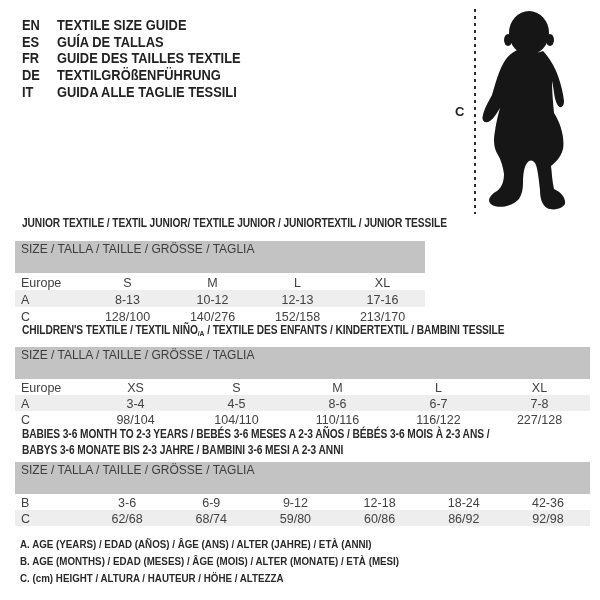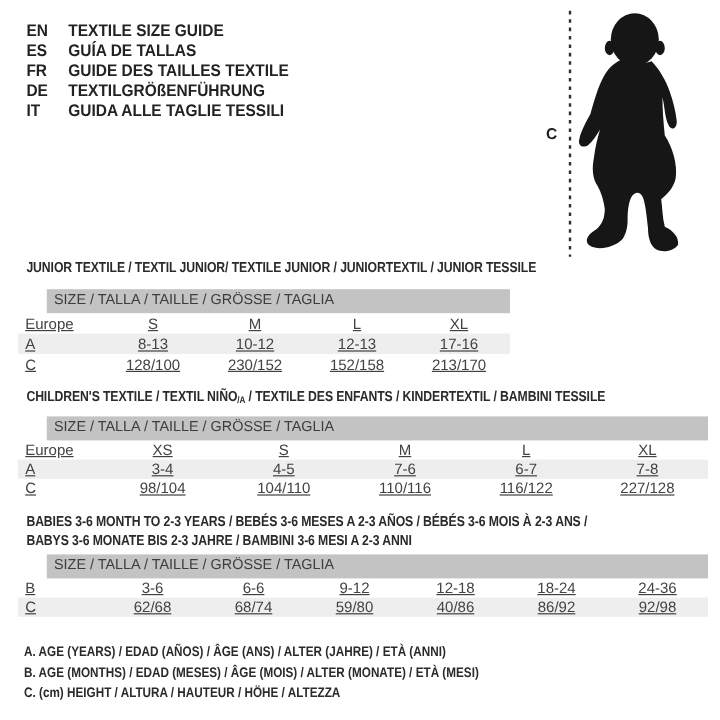--- a/index.html
+++ b/index.html
@@ -20,24 +20,24 @@
   #figure-svg{left:440px;top:0;}
   #figure-c-label{left:455px;top:104px;font-weight:bold;font-size:13px;color:#222;}
 
   
   .section-title{font-weight:bold;font-size:12px;color:#2a2a2a;letter-spacing:-0.1px;line-height:15.5px;}
   .sub{font-size:8px;vertical-align:-2px;}
 
   
   .size-table{background:#ffffff;}
   .size-table .thead{
-    background:#c3c3c3;height:20px;line-height:16px;
-    font-size:12px;color:#3d3d3d;padding-left:6px;white-space:nowrap;margin-left:24px;
+    background:#c3c3c3;height:32px;line-height:16px;
+    font-size:12px;color:#3d3d3d;padding-left:6px;white-space:nowrap;
   }
-  .size-table .trow{display:flex;font-size:12.5px;color:#424242;align-items:center;text-decoration:underline;}
+  .size-table .trow{display:flex;font-size:12.5px;color:#424242;align-items:flex-end;}
   .size-table .trow.shaded{background:#eeeeee;}
   .size-table .lbl{flex:0 0 64px;padding-left:6px;text-align:left;}
   .size-table .cell{flex:1;text-align:center;}
 
   
   #legend{left:20px;top:536px;font-weight:bold;font-size:11.5px;line-height:16.8px;color:#2a2a2a;}
 </style>
 </head>
 <body>
 
@@ -103,21 +103,21 @@
     <div class="trow shaded" style="height: 17px;">
       <div class="lbl">A</div>
       <div class="cell">8-13</div>
       <div class="cell">10-12</div>
       <div class="cell">12-13</div>
       <div class="cell">17-16</div>
     </div>
     <div class="trow" style="height: 17px;">
       <div class="lbl">C</div>
       <div class="cell">128/100</div>
-      <div class="cell">230/152</div>
+      <div class="cell">140/276</div>
       <div class="cell">152/158</div>
       <div class="cell">213/170</div>
     </div>
   </div>
 
 <div class="abs section-title cond85" style="left:22px;top:323px">
   <span>CHILDREN'S TEXTILE / TEXTIL NIÑO</span><span class="sub">/A</span><span> / TEXTILE DES ENFANTS / KINDERTEXTIL / BAMBINI TESSILE</span>
 </div>
 <div class="abs size-table" style="left:15px;top:347px;width:575px">
     <div class="thead">SIZE / TALLA / TAILLE / GRÖSSE / TAGLIA</div>
@@ -126,21 +126,21 @@
       <div class="cell">XS</div>
       <div class="cell">S</div>
       <div class="cell">M</div>
       <div class="cell">L</div>
       <div class="cell">XL</div>
     </div>
     <div class="trow shaded" style="height: 16px;">
       <div class="lbl">A</div>
       <div class="cell">3-4</div>
       <div class="cell">4-5</div>
-      <div class="cell">7-6</div>
+      <div class="cell">8-6</div>
       <div class="cell">6-7</div>
       <div class="cell">7-8</div>
     </div>
     <div class="trow" style="height: 16px;">
       <div class="lbl">C</div>
       <div class="cell">98/104</div>
       <div class="cell">104/110</div>
       <div class="cell">110/116</div>
       <div class="cell">116/122</div>
       <div class="cell">227/128</div>
@@ -149,32 +149,32 @@
 
 <div class="abs section-title cond85" style="left:22px;top:427px">
   <div>BABIES 3-6 MONTH TO 2-3 YEARS / BEBÉS 3-6 MESES A 2-3 AÑOS / BÉBÉS 3-6 MOIS À 2-3 ANS /</div>
   <div>BABYS 3-6 MONATE BIS 2-3 JAHRE / BAMBINI 3-6 MESI A 2-3 ANNI</div>
 </div>
 <div class="abs size-table" style="left:15px;top:462px;width:575px">
     <div class="thead">SIZE / TALLA / TAILLE / GRÖSSE / TAGLIA</div>
     <div class="trow" style="height: 16px;">
       <div class="lbl">B</div>
       <div class="cell">3-6</div>
-      <div class="cell">6-6</div>
+      <div class="cell">6-9</div>
       <div class="cell">9-12</div>
       <div class="cell">12-18</div>
       <div class="cell">18-24</div>
-      <div class="cell">24-36</div>
+      <div class="cell">42-36</div>
     </div>
     <div class="trow shaded" style="height: 16px;">
       <div class="lbl">C</div>
       <div class="cell">62/68</div>
       <div class="cell">68/74</div>
       <div class="cell">59/80</div>
-      <div class="cell">40/86</div>
+      <div class="cell">60/86</div>
       <div class="cell">86/92</div>
       <div class="cell">92/98</div>
     </div>
   </div>
 
 <div id="legend" class="abs cond85">
     <div class="legend-line">A. AGE (YEARS) / EDAD (AÑOS) / ÂGE (ANS) / ALTER (JAHRE) / ETÀ (ANNI)</div>
     <div class="legend-line">B. AGE (MONTHS) / EDAD (MESES) / ÂGE (MOIS) / ALTER (MONATE) / ETÀ (MESI)</div>
     <div class="legend-line">C. (cm) HEIGHT / ALTURA / HAUTEUR / HÖHE / ALTEZZA</div>
   </div>

